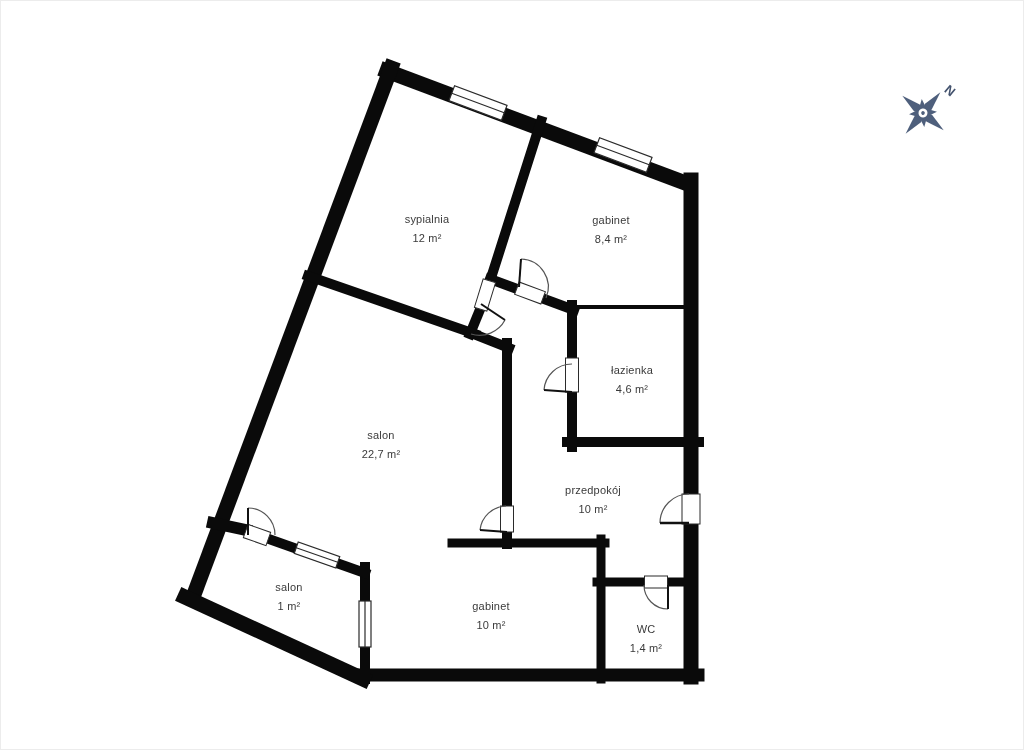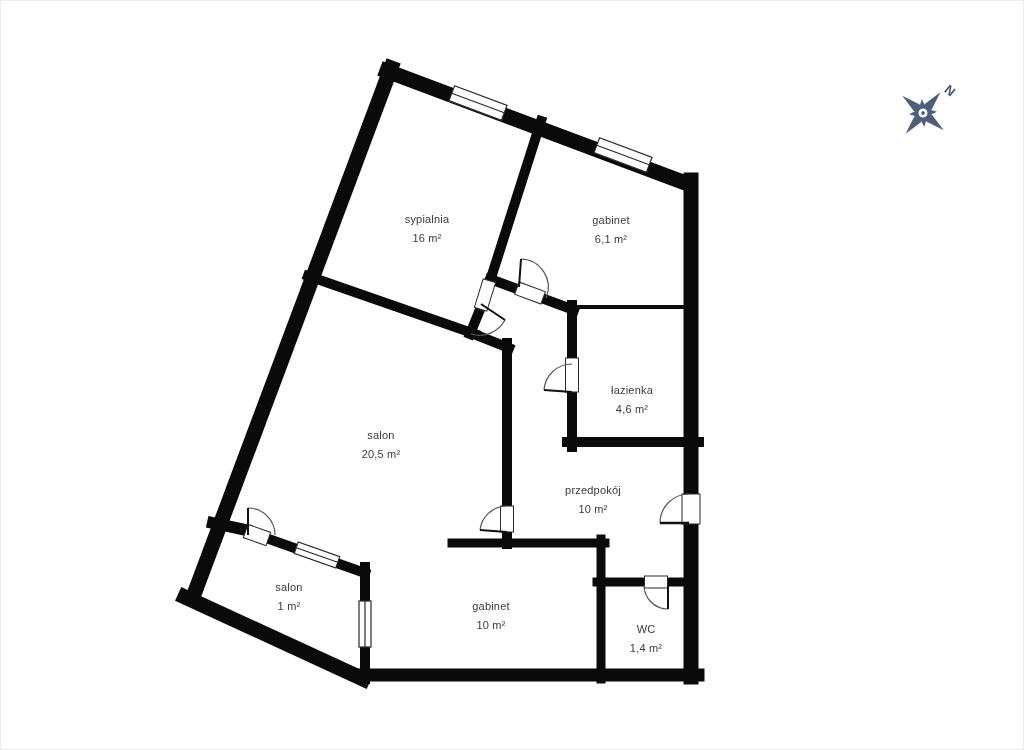--- a/index.html
+++ b/index.html
@@ -136,33 +136,33 @@
         <path d="M 0,0 L -3.5,-5 L 0,-14 L 3.5,-5 Z" transform="rotate(315)"></path>
         <circle cx="0" cy="0" r="4.5" fill="#ffffff"></circle>
         <circle cx="0" cy="0" r="1.8" fill="#4e5f7c"></circle>
       </g>
       <text x="946" y="93" transform="rotate(40 946 93)" font-size="13" font-weight="bold" fill="#44536e" font-family="Liberation Sans, sans-serif" text-anchor="middle">N</text>
     </g>
   </svg>
 
   <div class="room-label" style="left:426px;top:228px;">
     <span class="room-name">sypialnia</span>
-    <span class="room-area">16 m²</span>
+    <span class="room-area">12 m²</span>
   </div>
   <div class="room-label" style="left:610px;top:229px;">
     <span class="room-name">gabinet</span>
-    <span class="room-area">6,1 m²</span>
+    <span class="room-area">8,4 m²</span>
   </div>
-  <div class="room-label" style="left:631px;top:379px;margin-top:20px;">
+  <div class="room-label" style="left:631px;top:379px;">
     <span class="room-name">łazienka</span>
     <span class="room-area">4,6 m²</span>
   </div>
   <div class="room-label" style="left:380px;top:444px;">
     <span class="room-name">salon</span>
-    <span class="room-area">20,5 m²</span>
+    <span class="room-area">22,7 m²</span>
   </div>
   <div class="room-label" style="left:592px;top:499px;">
     <span class="room-name">przedpokój</span>
     <span class="room-area">10 m²</span>
   </div>
   <div class="room-label" style="left:288px;top:596px;">
     <span class="room-name">salon</span>
     <span class="room-area">1 m²</span>
   </div>
   <div class="room-label" style="left:490px;top:615px;">

